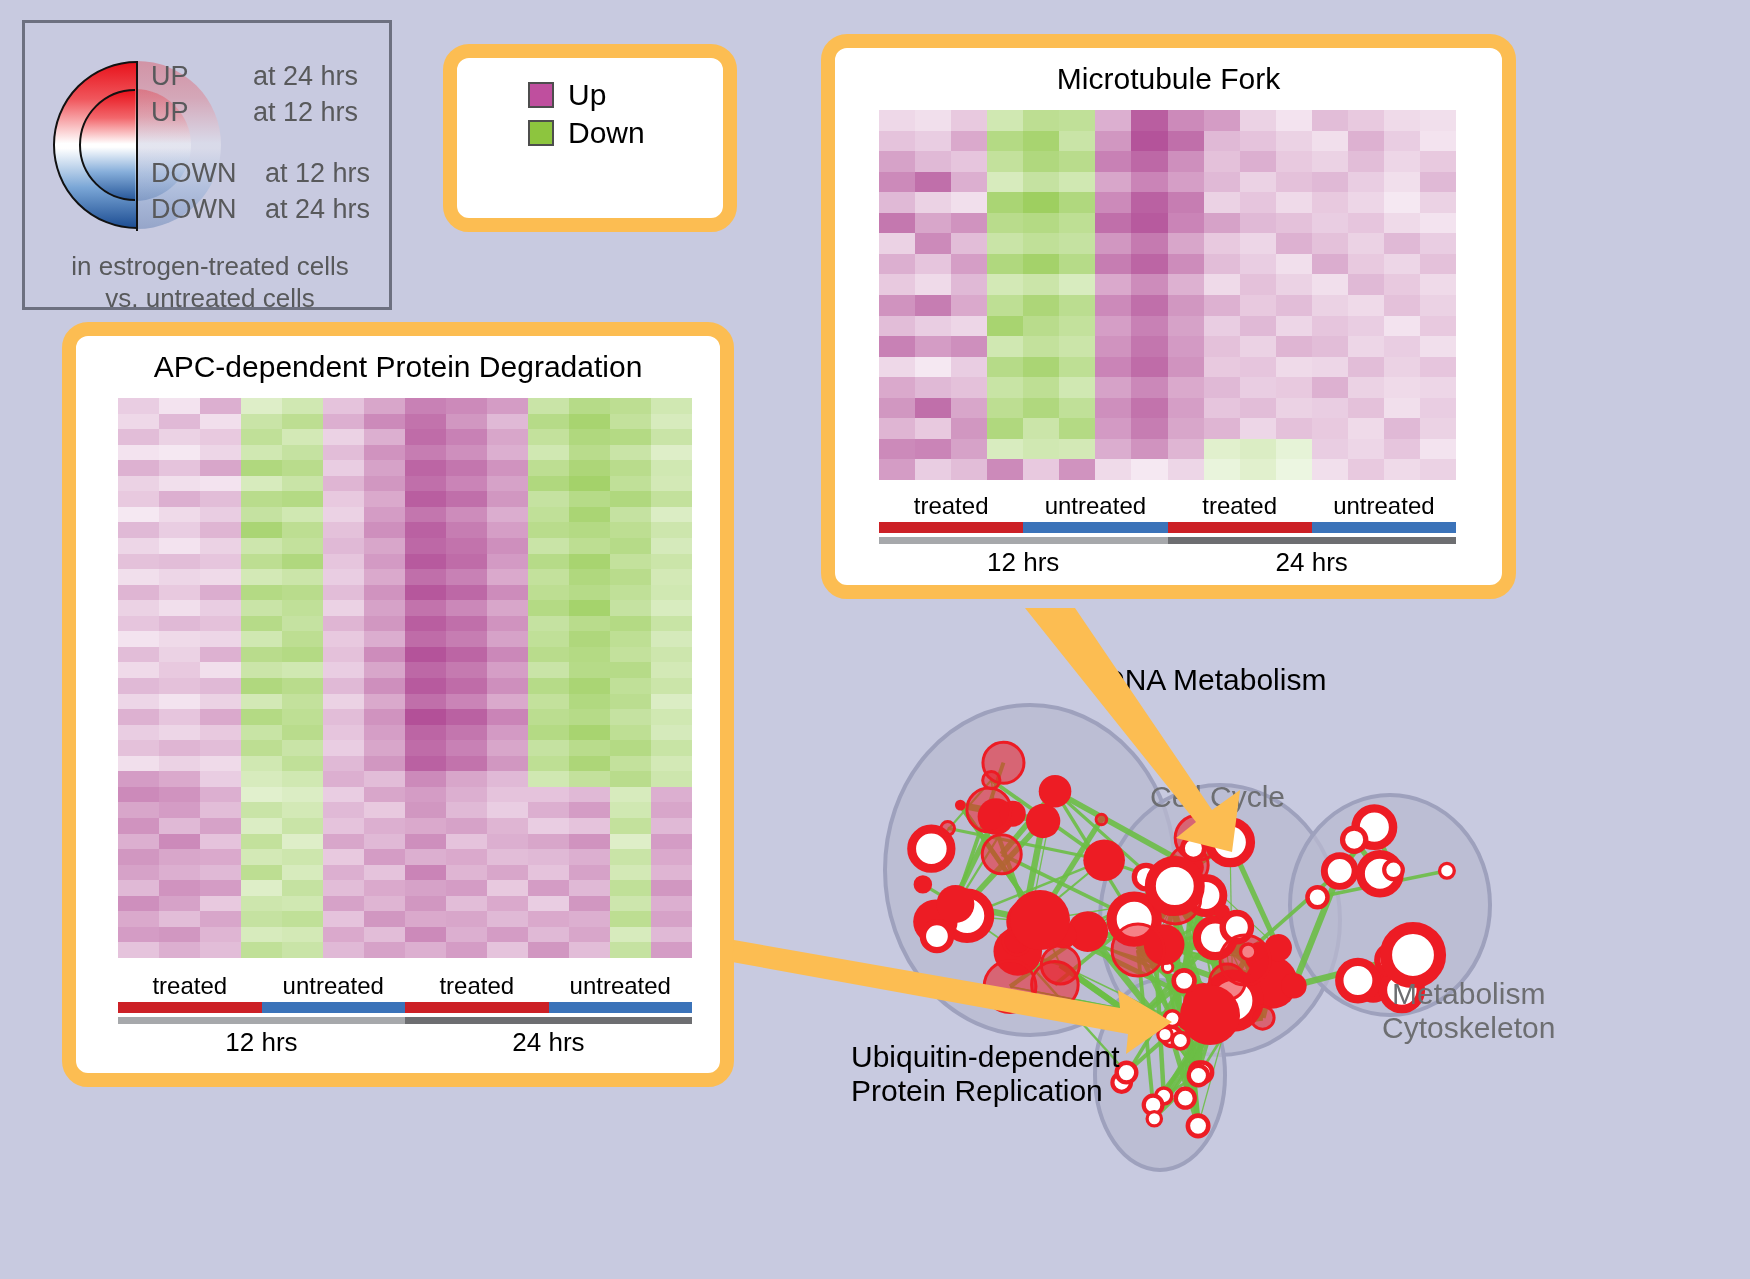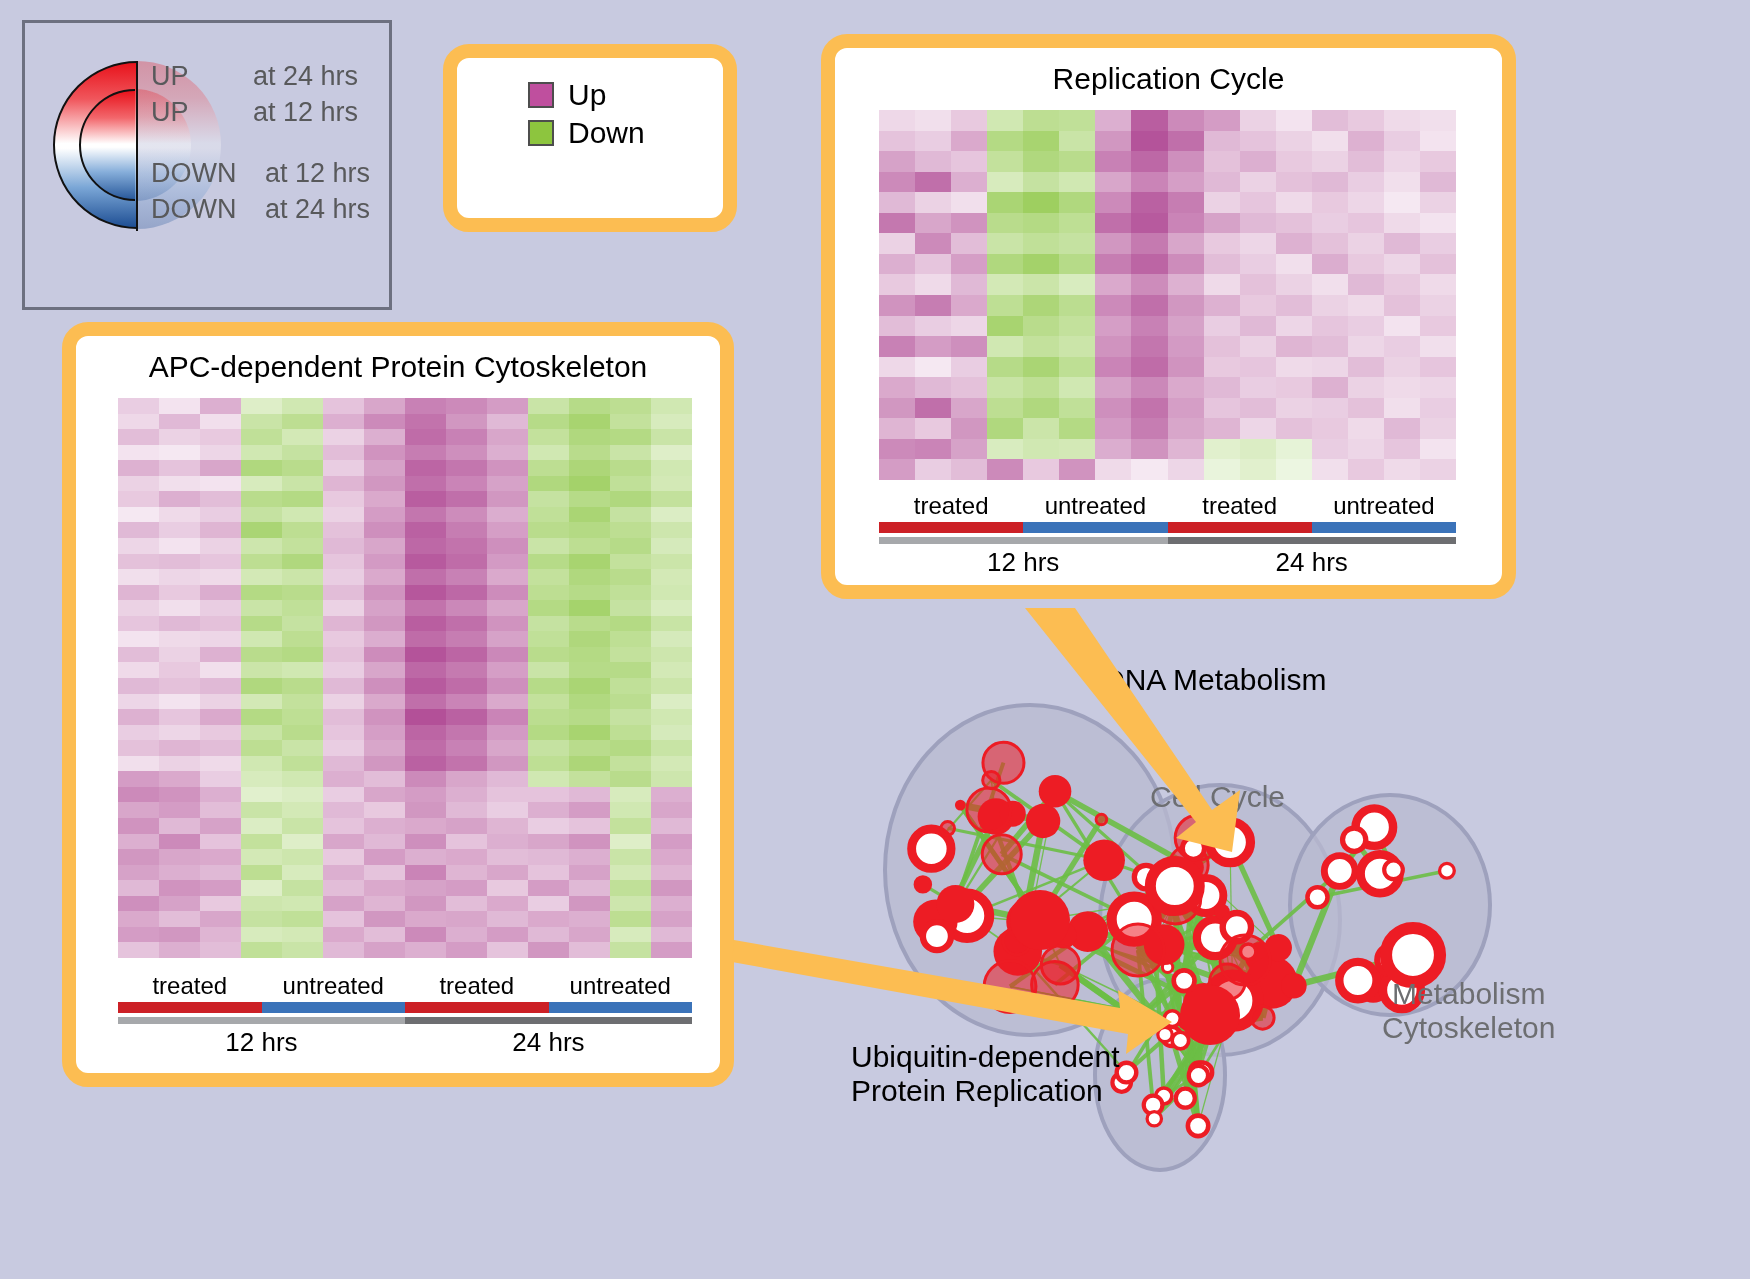--- a/index.html
+++ b/index.html
@@ -93,39 +93,43 @@
 
   <div class="wheel-lbl" style="left:126px;top:38px;">UP</div>
   <div class="wheel-time" style="left:228px;top:38px;">at 24 hrs</div>
   <div class="wheel-lbl" style="left:126px;top:74px;">UP</div>
   <div class="wheel-time" style="left:228px;top:74px;">at 12 hrs</div>
   <div class="wheel-lbl" style="left:126px;top:135px;">DOWN</div>
   <div class="wheel-time" style="left:240px;top:135px;">at 12 hrs</div>
   <div class="wheel-lbl" style="left:126px;top:171px;">DOWN</div>
   <div class="wheel-time" style="left:240px;top:171px;">at 24 hrs</div>
 
+  <div id="wheel-foot">
+    <div>in estrogen-treated cells</div>
+    <div>vs. untreated cells</div>
+  </div>
 </div>
 
 <div class="panel" id="legend-panel">
   <div id="legend-inner">
     <div id="legend-title">
     </div>
     <div class="legend-row">
       <span class="legend-swatch" id="sw-up" style="background: rgb(191, 79, 158);"></span>
       <span class="legend-text">Up</span>
     </div>
     <div class="legend-row">
       <span class="legend-swatch" id="sw-down" style="background: rgb(141, 197, 62);"></span>
       <span class="legend-text">Down</span>
     </div>
   </div>
 </div>
 
 <div class="panel" id="rep-panel">
-  <div class="hm-title">Replication Cycle</div>
+  <div class="hm-title">Microtubule Fork</div>
   <div style="position:absolute;left:44px;top:62px;width:577px;">
     <div class="hm-grid" id="rep-grid" style="height: 370px; grid-template-columns: repeat(16, 1fr); grid-template-rows: repeat(18, 1fr);">
         <div class="hm-cell" style="background: rgb(238, 216, 232);"></div>
         <div class="hm-cell" style="background: rgb(241, 223, 236);"></div>
         <div class="hm-cell" style="background: rgb(232, 201, 223);"></div>
         <div class="hm-cell" style="background: rgb(208, 232, 178);"></div>
         <div class="hm-cell" style="background: rgb(189, 222, 146);"></div>
         <div class="hm-cell" style="background: rgb(192, 224, 152);"></div>
         <div class="hm-cell" style="background: rgb(220, 175, 208);"></div>
         <div class="hm-cell" style="background: rgb(185, 94, 160);"></div>
@@ -427,21 +431,21 @@
         <div style="background: rgb(109, 110, 113);"></div>
       </div>
     <div class="time-names" id="rep-times">
         <div>12 hrs</div>
         <div>24 hrs</div>
       </div>
   </div>
 </div>
 
 <div class="panel" id="apc-panel">
-  <div class="hm-title">APC-dependent Protein Cytoskeleton</div>
+  <div class="hm-title">APC-dependent Protein Degradation</div>
   <div style="position:absolute;left:42px;top:62px;width:574px;">
     <div class="hm-grid" id="apc-grid" style="height: 560px; grid-template-columns: repeat(14, 1fr); grid-template-rows: repeat(36, 1fr);">
         <div class="hm-cell" style="background: rgb(233, 205, 226);"></div>
         <div class="hm-cell" style="background: rgb(243, 227, 239);"></div>
         <div class="hm-cell" style="background: rgb(220, 175, 208);"></div>
         <div class="hm-cell" style="background: rgb(222, 238, 200);"></div>
         <div class="hm-cell" style="background: rgb(208, 232, 178);"></div>
         <div class="hm-cell" style="background: rgb(229, 195, 220);"></div>
         <div class="hm-cell" style="background: rgb(216, 166, 202);"></div>
         <div class="hm-cell" style="background: rgb(200, 129, 181);"></div>

